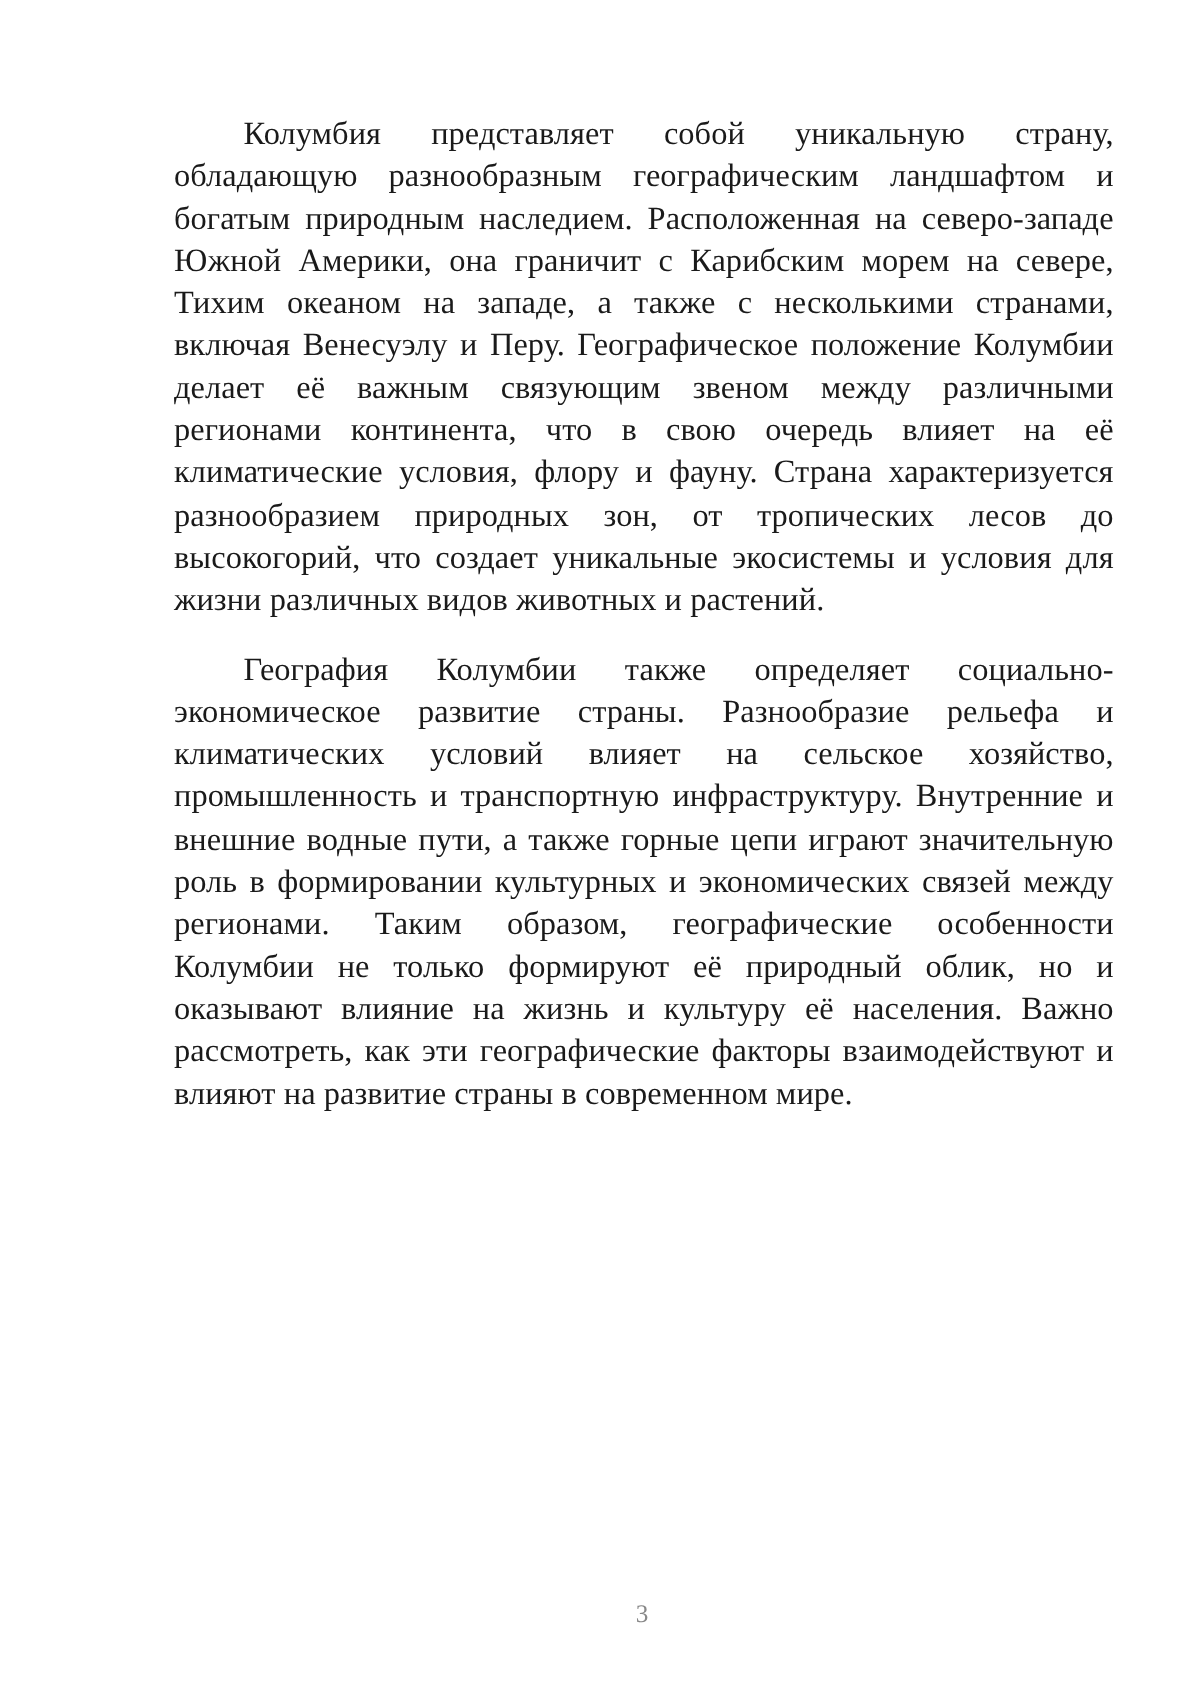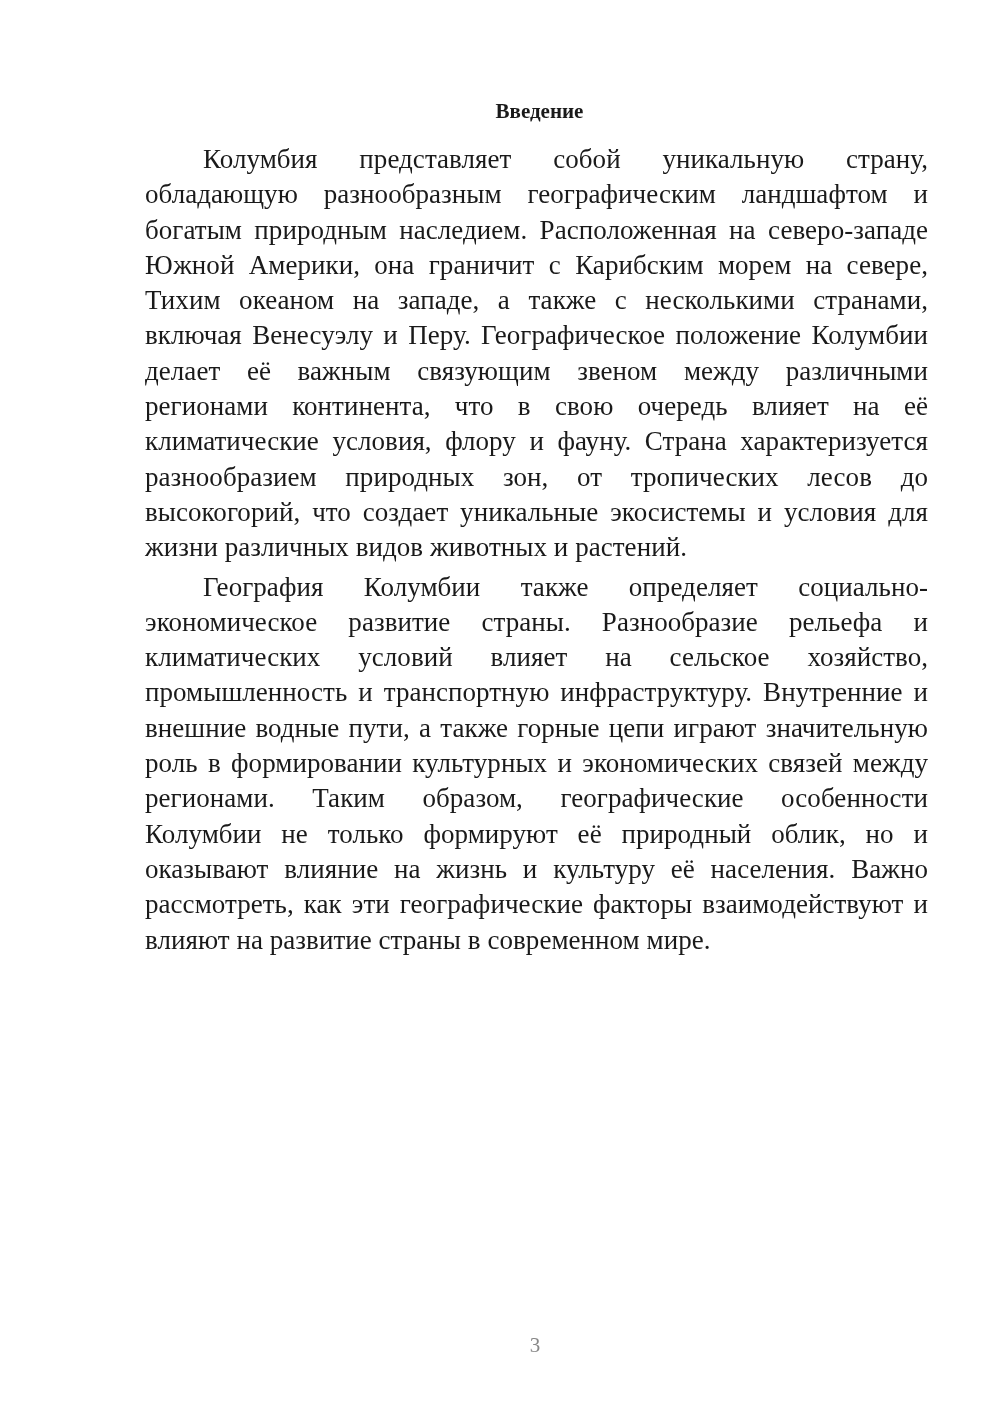--- a/index.html
+++ b/index.html
@@ -38,35 +38,34 @@
   }
   .paragraph {
     margin: 0;
     font-size: 27px;
     line-height: 35.3px;
     text-align: justify;
     text-indent: 58px;
     letter-spacing: 0.05px;
   }
   .paragraph + .paragraph {
-    margin-top: 4px;
+    margin-top: 23px;
   }
   .page-number {
     position: absolute;
     left: 0;
     width: 1070px;
     top: 1333px;
     text-align: center;
     font-size: 21px;
     color: #888888;
   }
 </style>
 </head>
 <body>
 
 <div class="page">
   <div class="content">
-    <h1 class="heading">Введение</h1>
     <p class="paragraph">Колумбия представляет собой уникальную страну, обладающую разнообразным географическим ландшафтом и богатым природным наследием. Расположенная на северо-западе Южной Америки, она граничит с Карибским морем на севере, Тихим океаном на западе, а также с несколькими странами, включая Венесуэлу и Перу. Географическое положение Колумбии делает её важным связующим звеном между различными регионами континента, что в свою очередь влияет на её климатические условия, флору и фауну. Страна характеризуется разнообразием природных зон, от тропических лесов до высокогорий, что создает уникальные экосистемы и условия для жизни различных видов животных и растений.</p>
     <p class="paragraph">География Колумбии также определяет социально-экономическое развитие страны. Разнообразие рельефа и климатических условий влияет на сельское хозяйство, промышленность и транспортную инфраструктуру. Внутренние и внешние водные пути, а также горные цепи играют значительную роль в формировании культурных и экономических связей между регионами. Таким образом, географические особенности Колумбии не только формируют её природный облик, но и оказывают влияние на жизнь и культуру её населения. Важно рассмотреть, как эти географические факторы взаимодействуют и влияют на развитие страны в современном мире.</p>
   </div>
   <div class="page-number">3</div>
 </div>
 
 </body></html>

